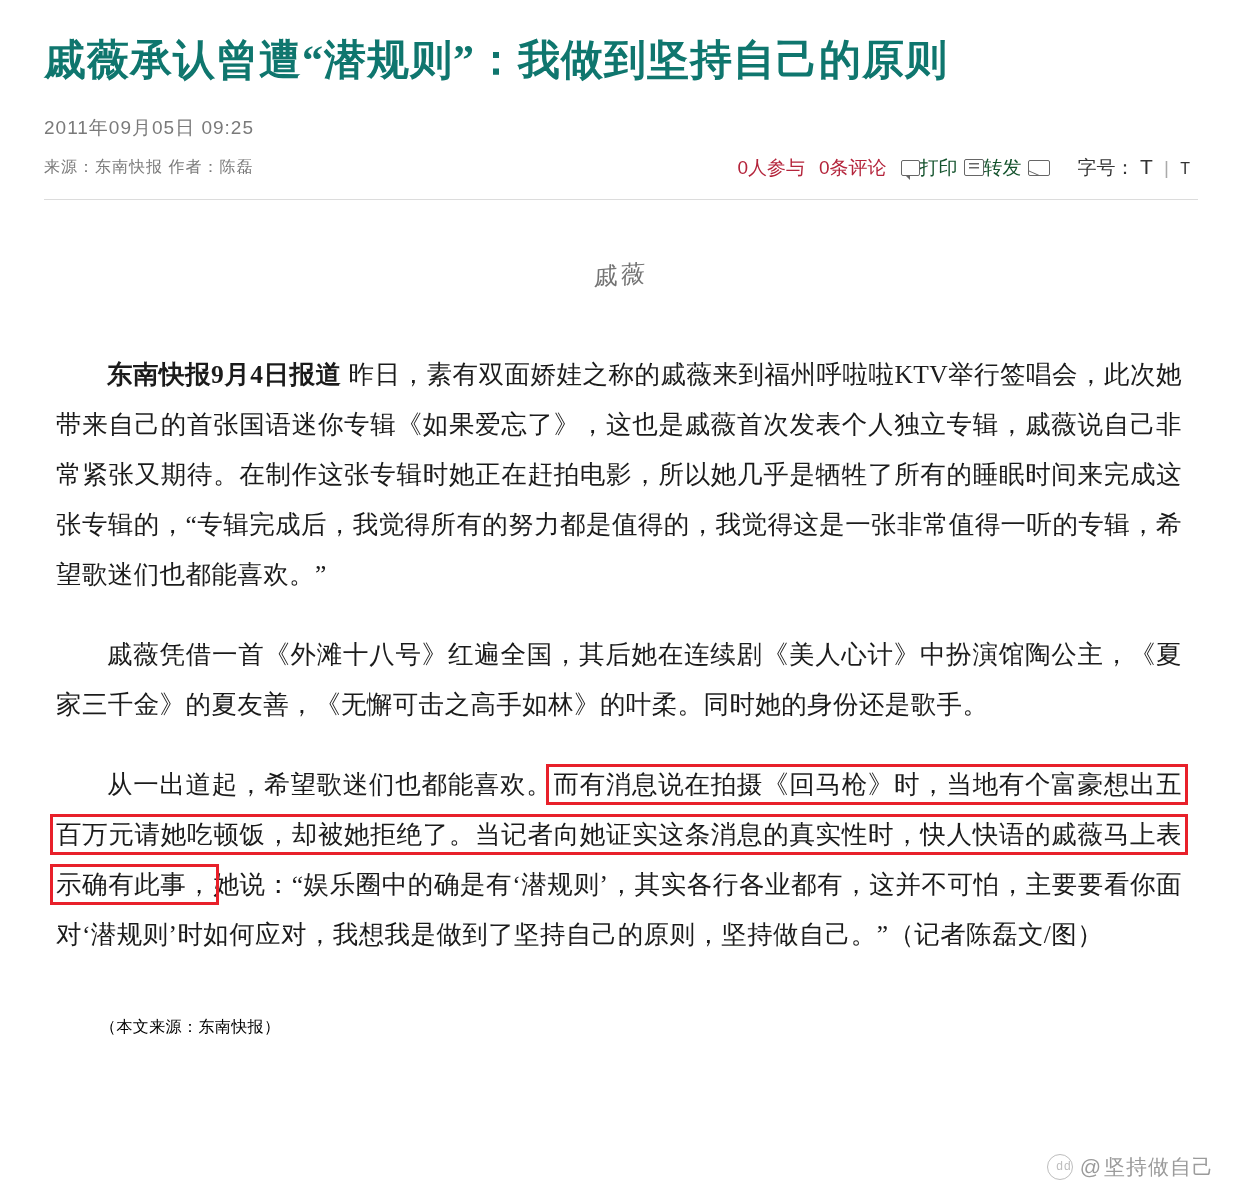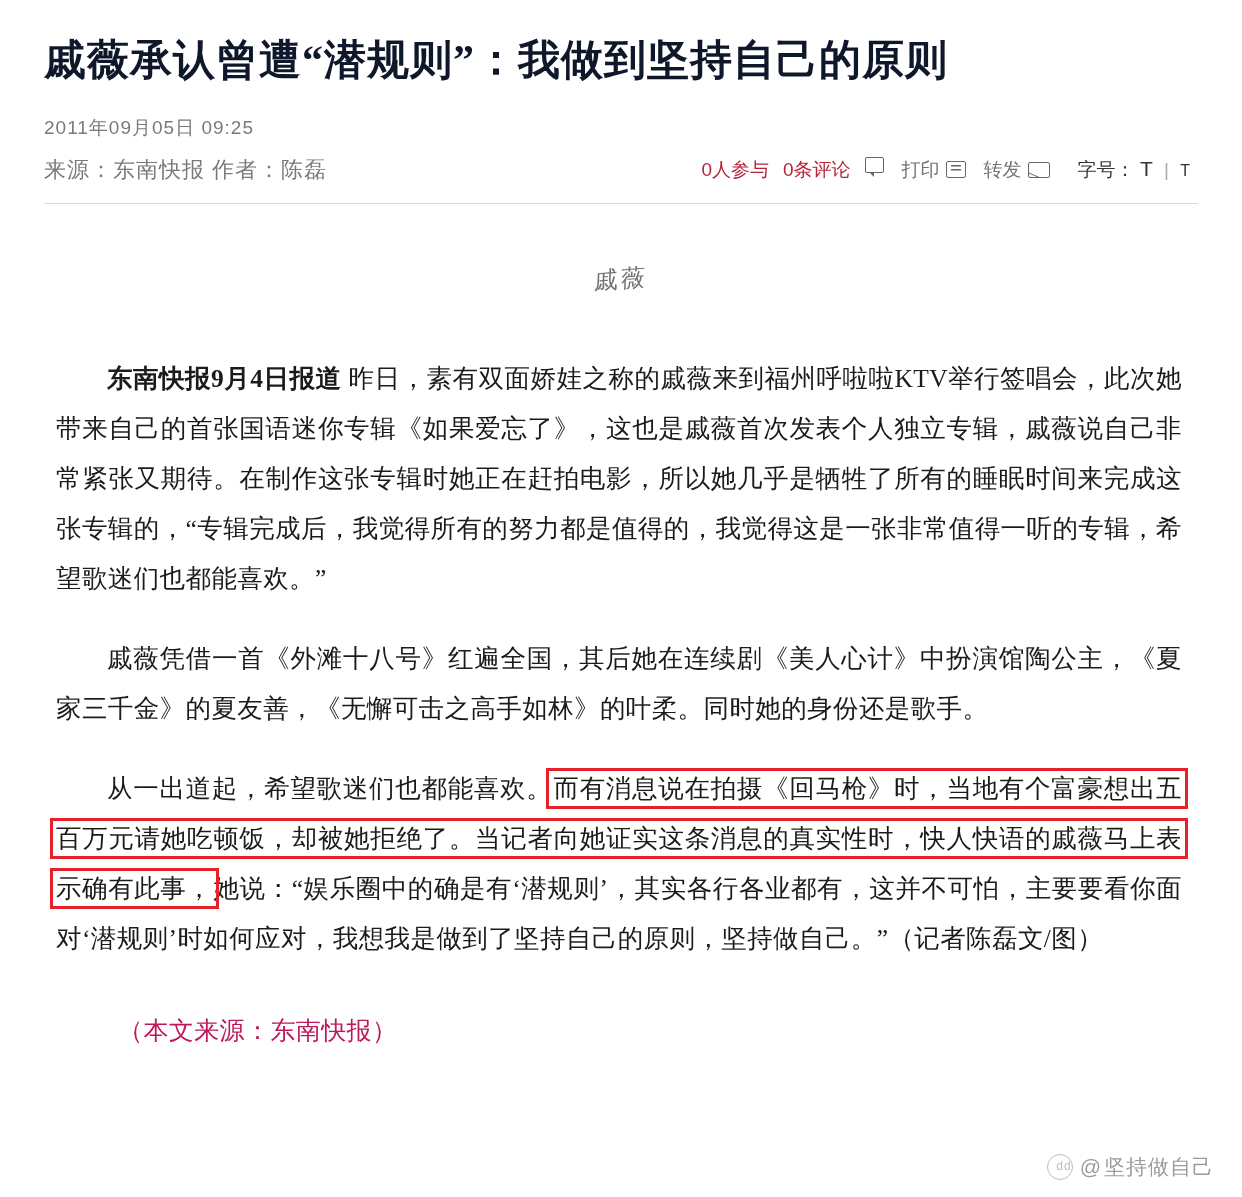--- a/index.html
+++ b/index.html
@@ -21,65 +21,65 @@
     height: 1197px;
     box-sizing: border-box;
     padding: 0 44px;
   }
   
   .article-title {
     font-family: "Liberation Serif", "DejaVu Serif", serif;
     font-size: 42px;
     font-weight: bold;
     letter-spacing: 1px;
-    color: #0f172a;
+    color: #0f766e;
     margin: 0;
     padding-top: 32px;
     line-height: 1.35;
     white-space: nowrap;
   }
   .meta-date {
     font-size: 19px;
     color: #7a7a7a;
     margin-top: 26px;
     letter-spacing: 1px;
     font-family: "Liberation Sans", sans-serif;
   }
   .meta-row {
     margin-top: 14px;
     display: flex;
     align-items: center;
     justify-content: space-between;
     padding-right: 8px;
   }
   .meta-source {
-    font-size: 22px;
+    font-size: 16px;
     color: #7a7a7a;
     letter-spacing: 1px;
     font-family: "Liberation Sans", sans-serif;
     white-space: nowrap;
   }
   .meta-tools {
     display: flex;
+    align-items: center;
     font-size: 19px;
     color: #333333;
     font-family: "Liberation Sans", sans-serif;
     white-space: nowrap;
   }
   .meta-tools .join,
   .meta-tools .comments {
     color: #b4243b;
     margin-right: 14px;
   }
   .meta-tools .comments { margin-right: 8px; }
   .tool-item {
     display: flex;
     align-items: center;
-    margin-left: 18px;
-    color: #737373;
+    color: #14532d;
   }
   .tool-item:first-child { margin-left: 0; }
   .icon-box {
     display: inline-block;
     width: 17px;
     height: 14px;
     border: 1.6px solid #666;
     position: relative;
     margin-left: 6px;
     border-radius: 2px;
@@ -170,22 +170,22 @@
     text-indent: 0;
   }
   
   .redbox {
     outline: 3px solid #e8202a;
     outline-offset: 3px;
     padding: 0 1px;
   }
   .source-note {
     margin-top: 42px;
-    font-size: 25px;
-    color: #be185d;
+    font-size: 16px;
+    color: #000000;
     text-indent: 2em;
     padding-left: 12px;
   }
   
   .watermark {
     position: absolute;
     right: 28px;
     bottom: 16px;
     display: flex;
     align-items: center;

